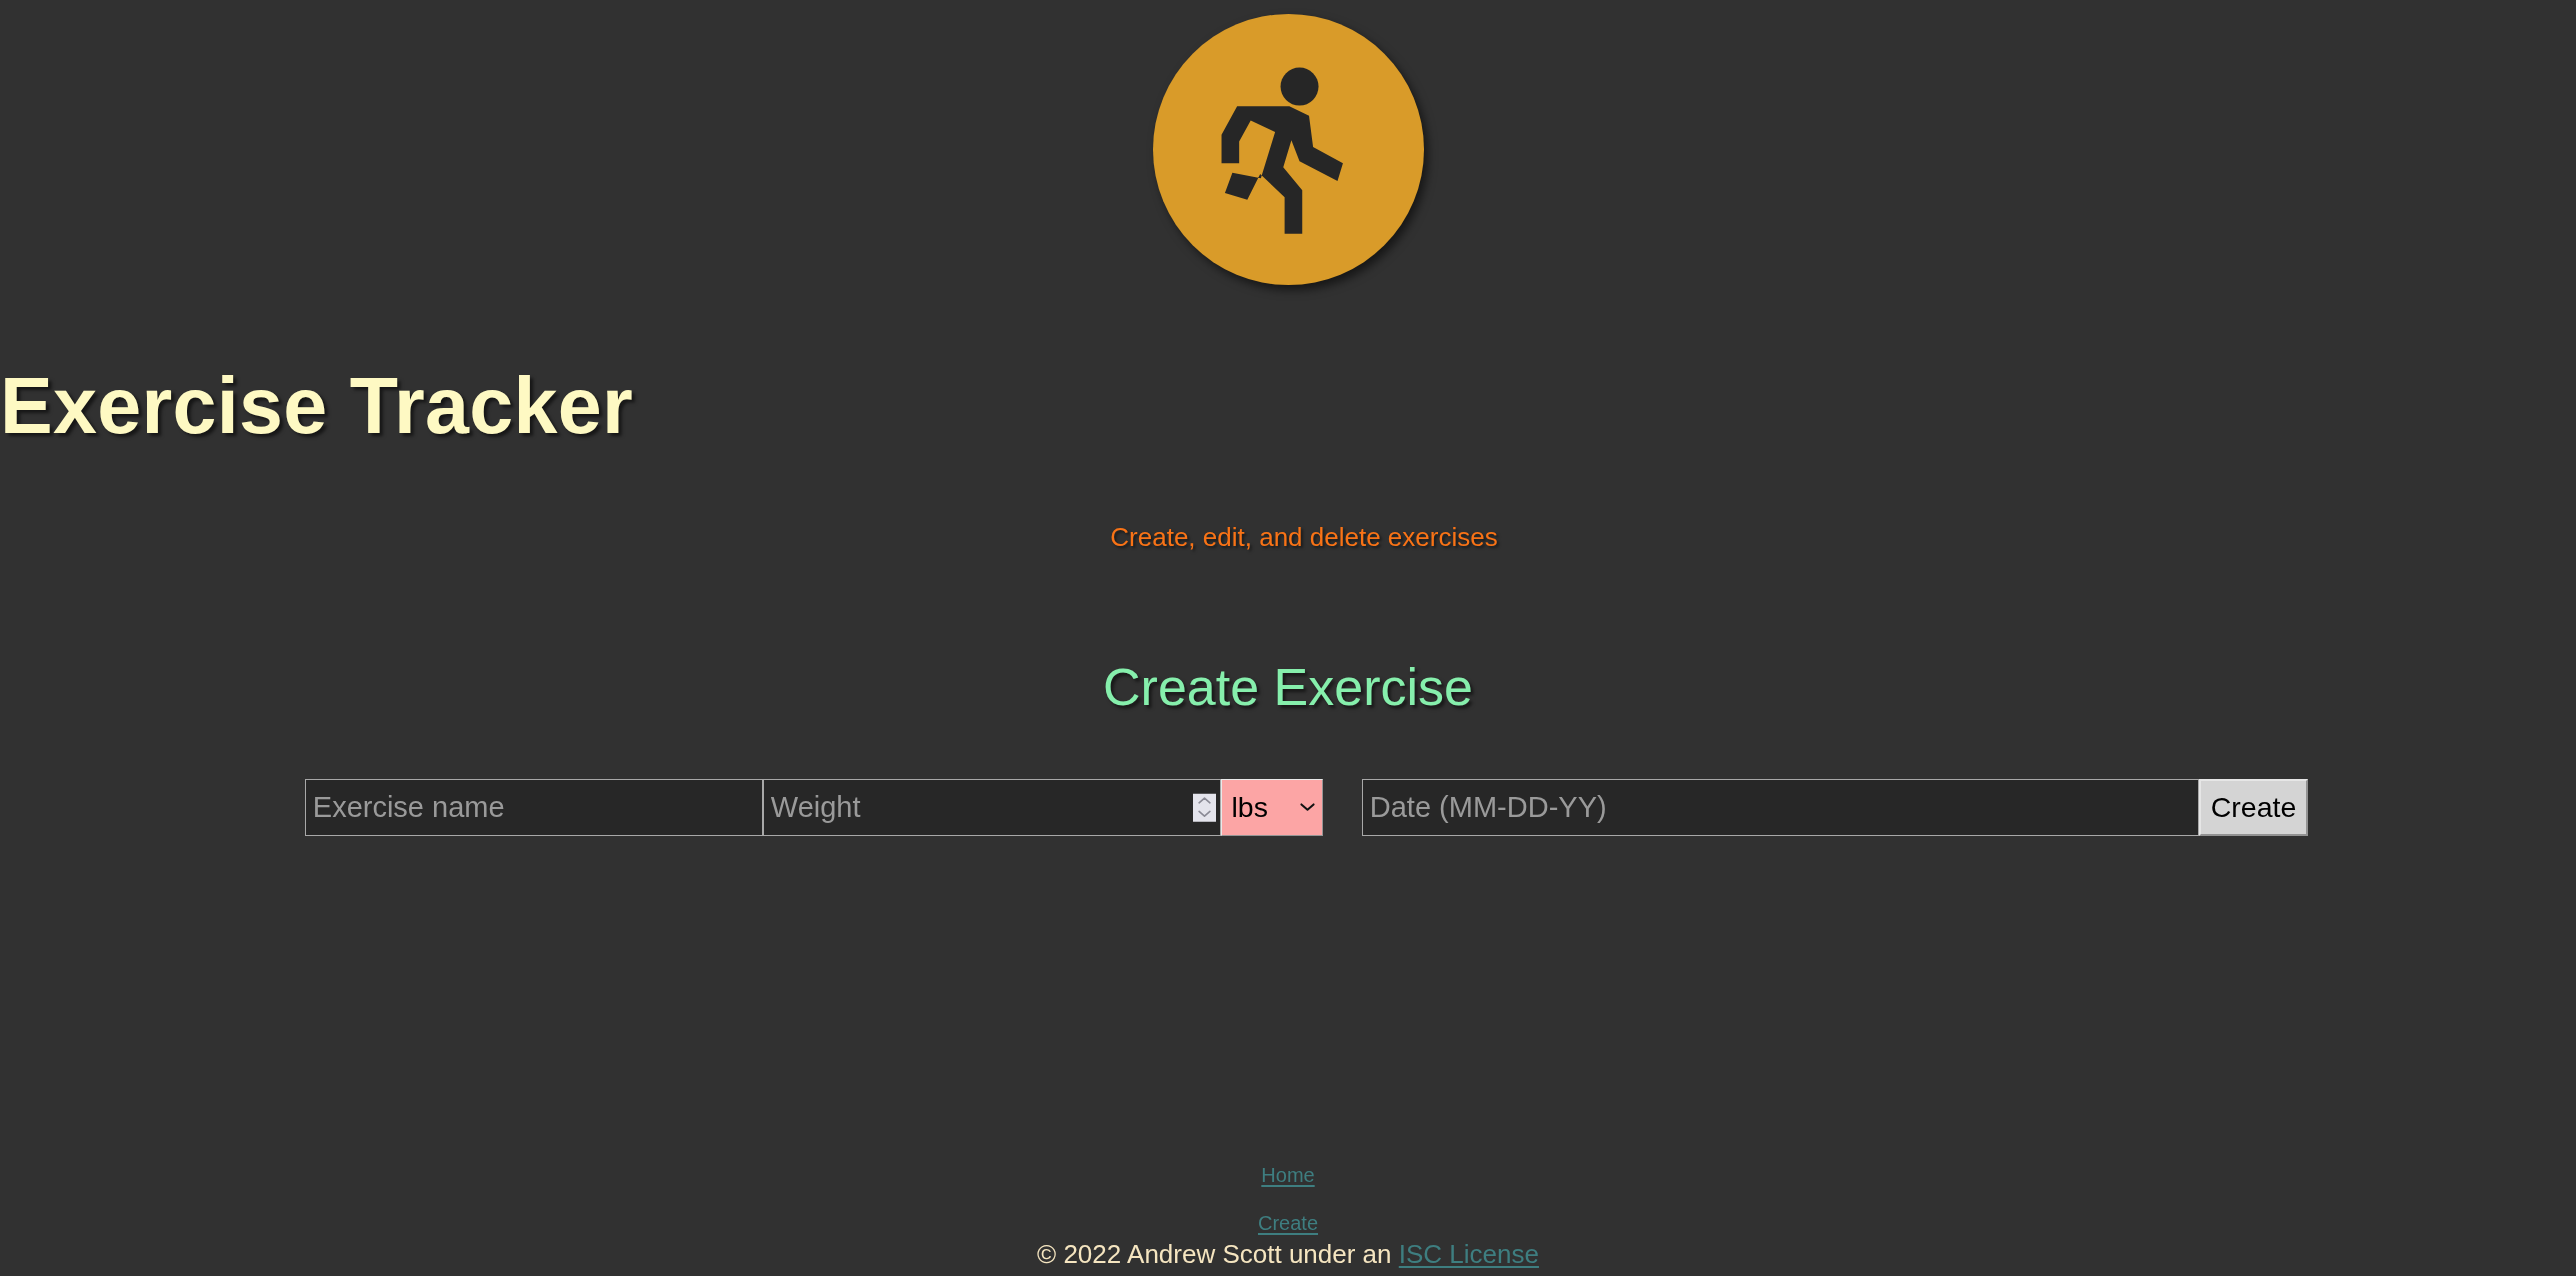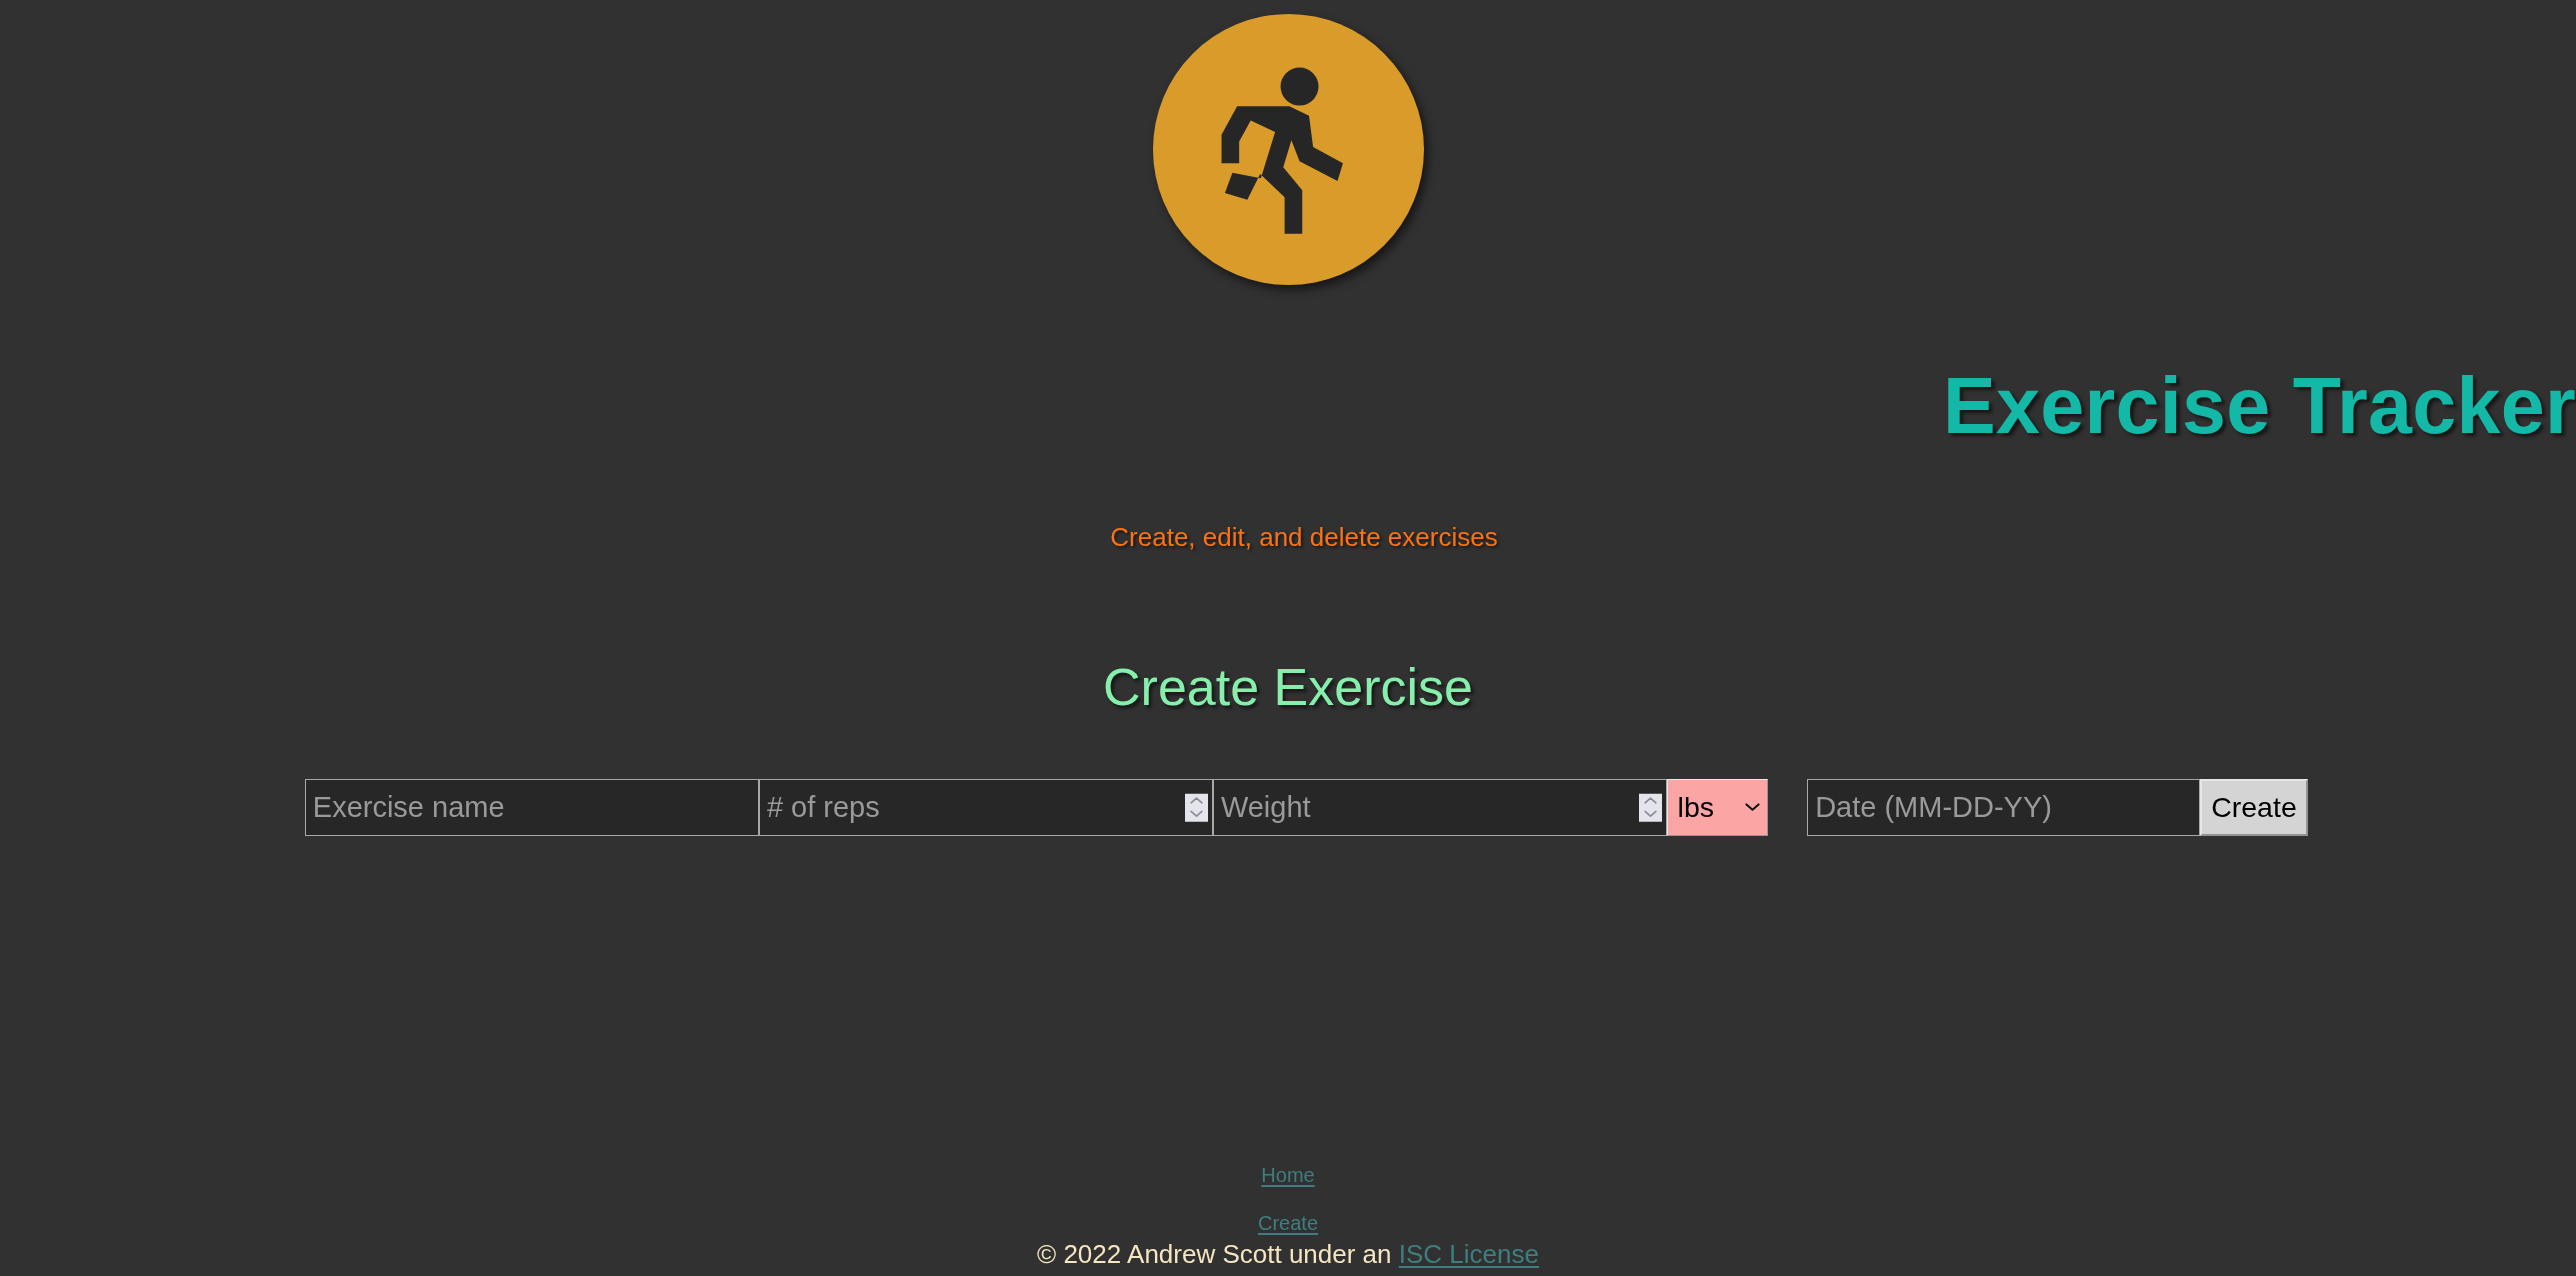--- a/index.html
+++ b/index.html
@@ -40,24 +40,24 @@
     filter: drop-shadow(4.1px 5.4px 4.7px rgba(0,0,0,0.55));
   }
   .logo-circle svg { display: block; }
 
   
   .app-title {
     position: absolute;
     left: 0;
     top: 363px;
     width: 100%;
-    text-align: right;
+    text-align: left;
     font-size: 79px;
     font-weight: bold;
-    color: #14b8a6;
+    color: #fef9c3;
     letter-spacing: 0.3px;
     text-shadow: 3.4px 3.4px 3.4px rgba(0,0,0,0.55);
     line-height: 1.1;
     white-space: nowrap;
   }
   .app-subtitle {
     position: absolute;
     left: 16px;
     top: 522px;
     width: 100%;
@@ -215,31 +215,20 @@
   </div>
 
   <div class="app-title">Exercise Tracker</div>
   <div class="app-subtitle">Create, edit, and delete exercises</div>
   <div class="section-title">Create Exercise</div>
 
   <form class="form-row">
 
     <input class="txt-input field-name" type="text" placeholder="Exercise name" style="">
 
-    <span class="num-wrap field-reps">
-      <input class="num-input" type="text" placeholder="# of reps" style="">
-      <span class="spinner">
-        <svg width="15" height="8.8" viewBox="0 0 22 13" aria-hidden="true">
-          <path d="M3 9 L11 2 L19 9" fill="none" stroke="#8A8A95" stroke-width="2.4" stroke-linecap="round" stroke-linejoin="round"></path>
-        </svg>
-        <svg width="15" height="8.8" viewBox="0 0 22 13" aria-hidden="true">
-          <path d="M3 4 L11 11 L19 4" fill="none" stroke="#8A8A95" stroke-width="2.4" stroke-linecap="round" stroke-linejoin="round"></path>
-        </svg>
-      </span>
-    </span>
 
     <span class="num-wrap field-weight">
       <input class="num-input" type="text" placeholder="Weight" style="">
       <span class="spinner">
         <svg width="15" height="8.8" viewBox="0 0 22 13" aria-hidden="true">
           <path d="M3 9 L11 2 L19 9" fill="none" stroke="#8A8A95" stroke-width="2.4" stroke-linecap="round" stroke-linejoin="round"></path>
         </svg>
         <svg width="15" height="8.8" viewBox="0 0 22 13" aria-hidden="true">
           <path d="M3 4 L11 11 L19 4" fill="none" stroke="#8A8A95" stroke-width="2.4" stroke-linecap="round" stroke-linejoin="round"></path>
         </svg>

